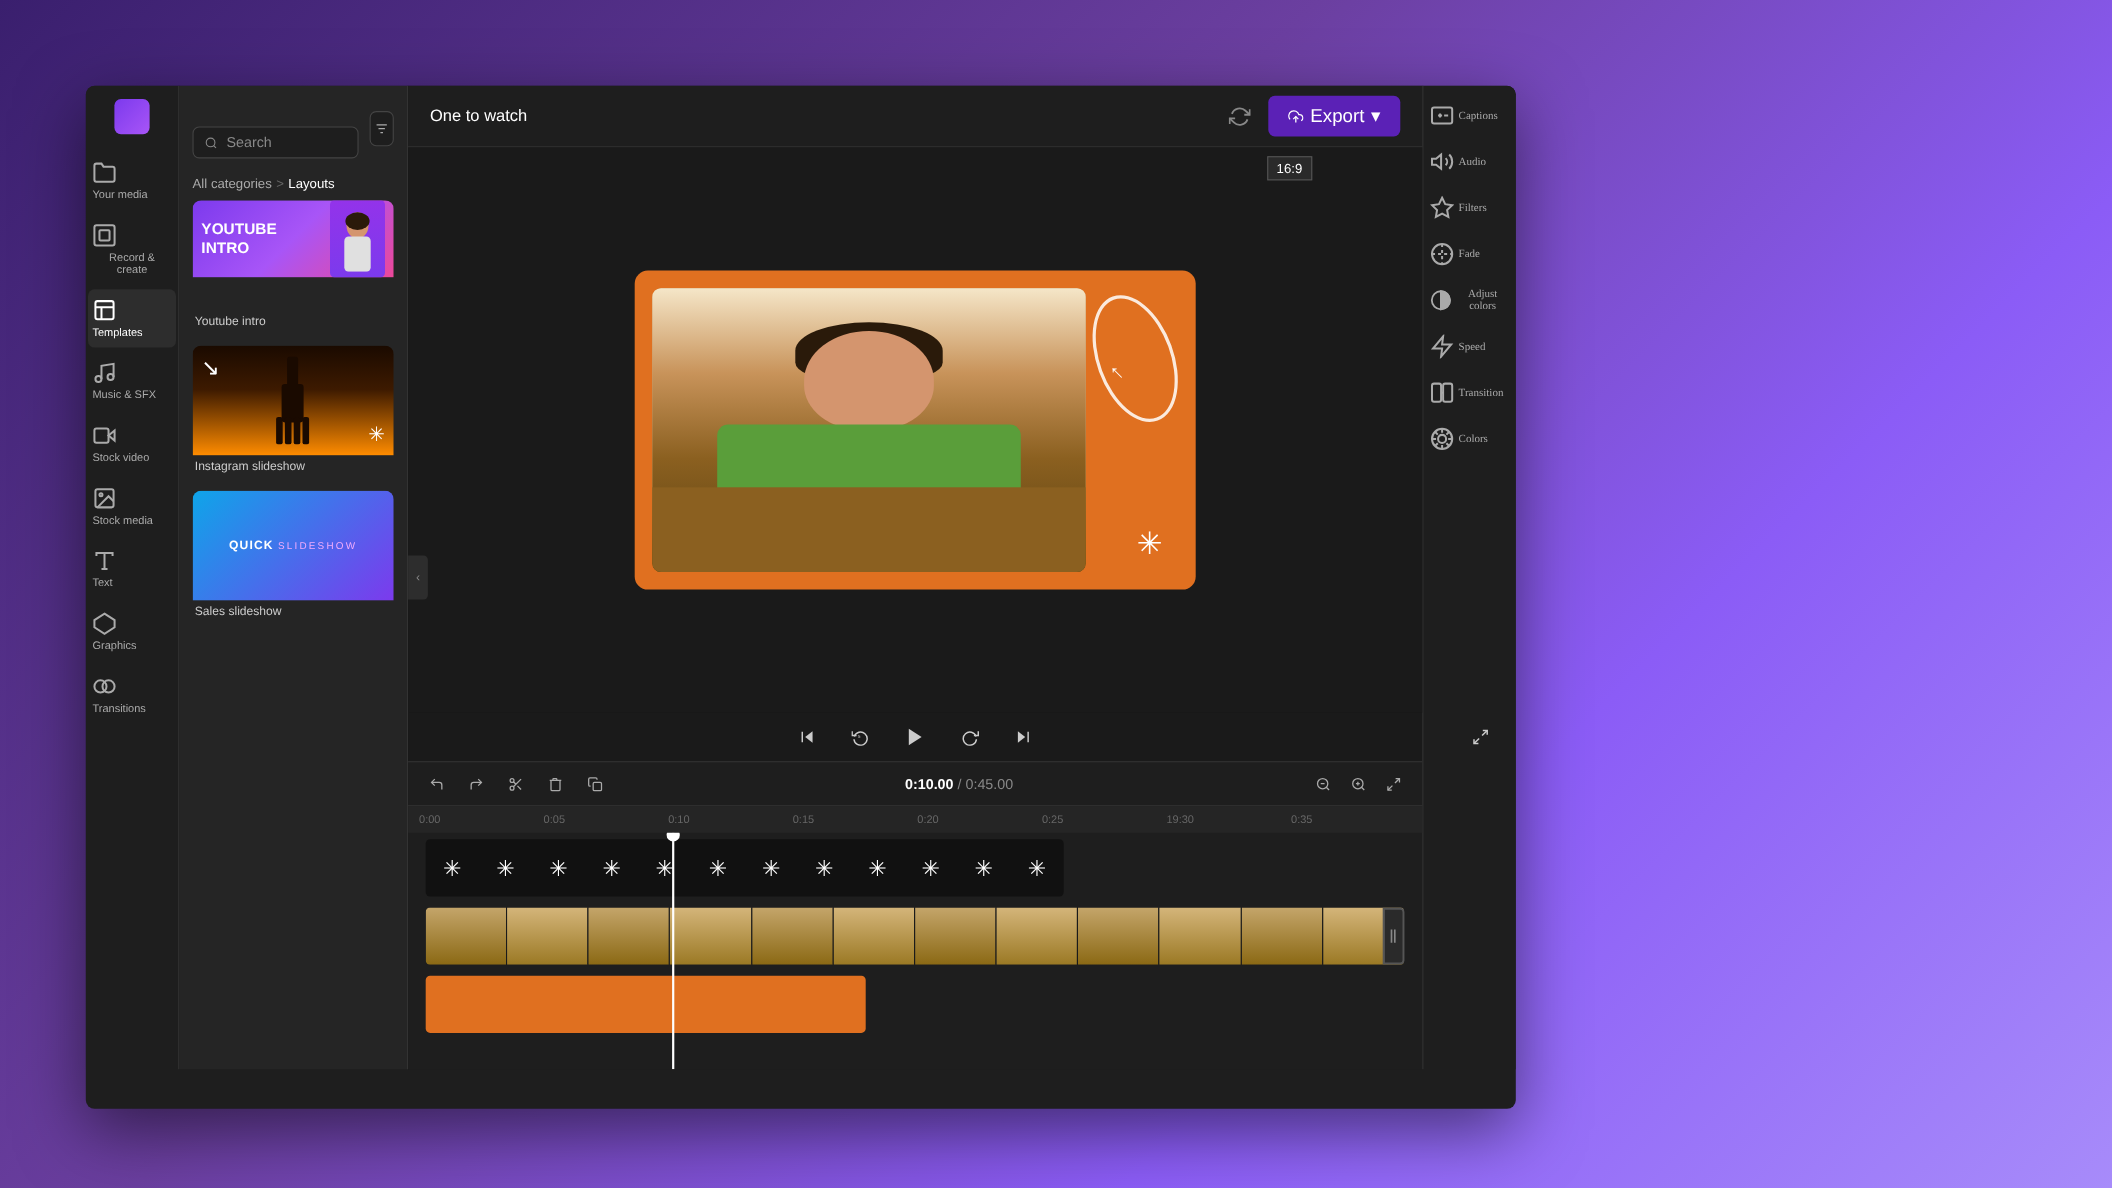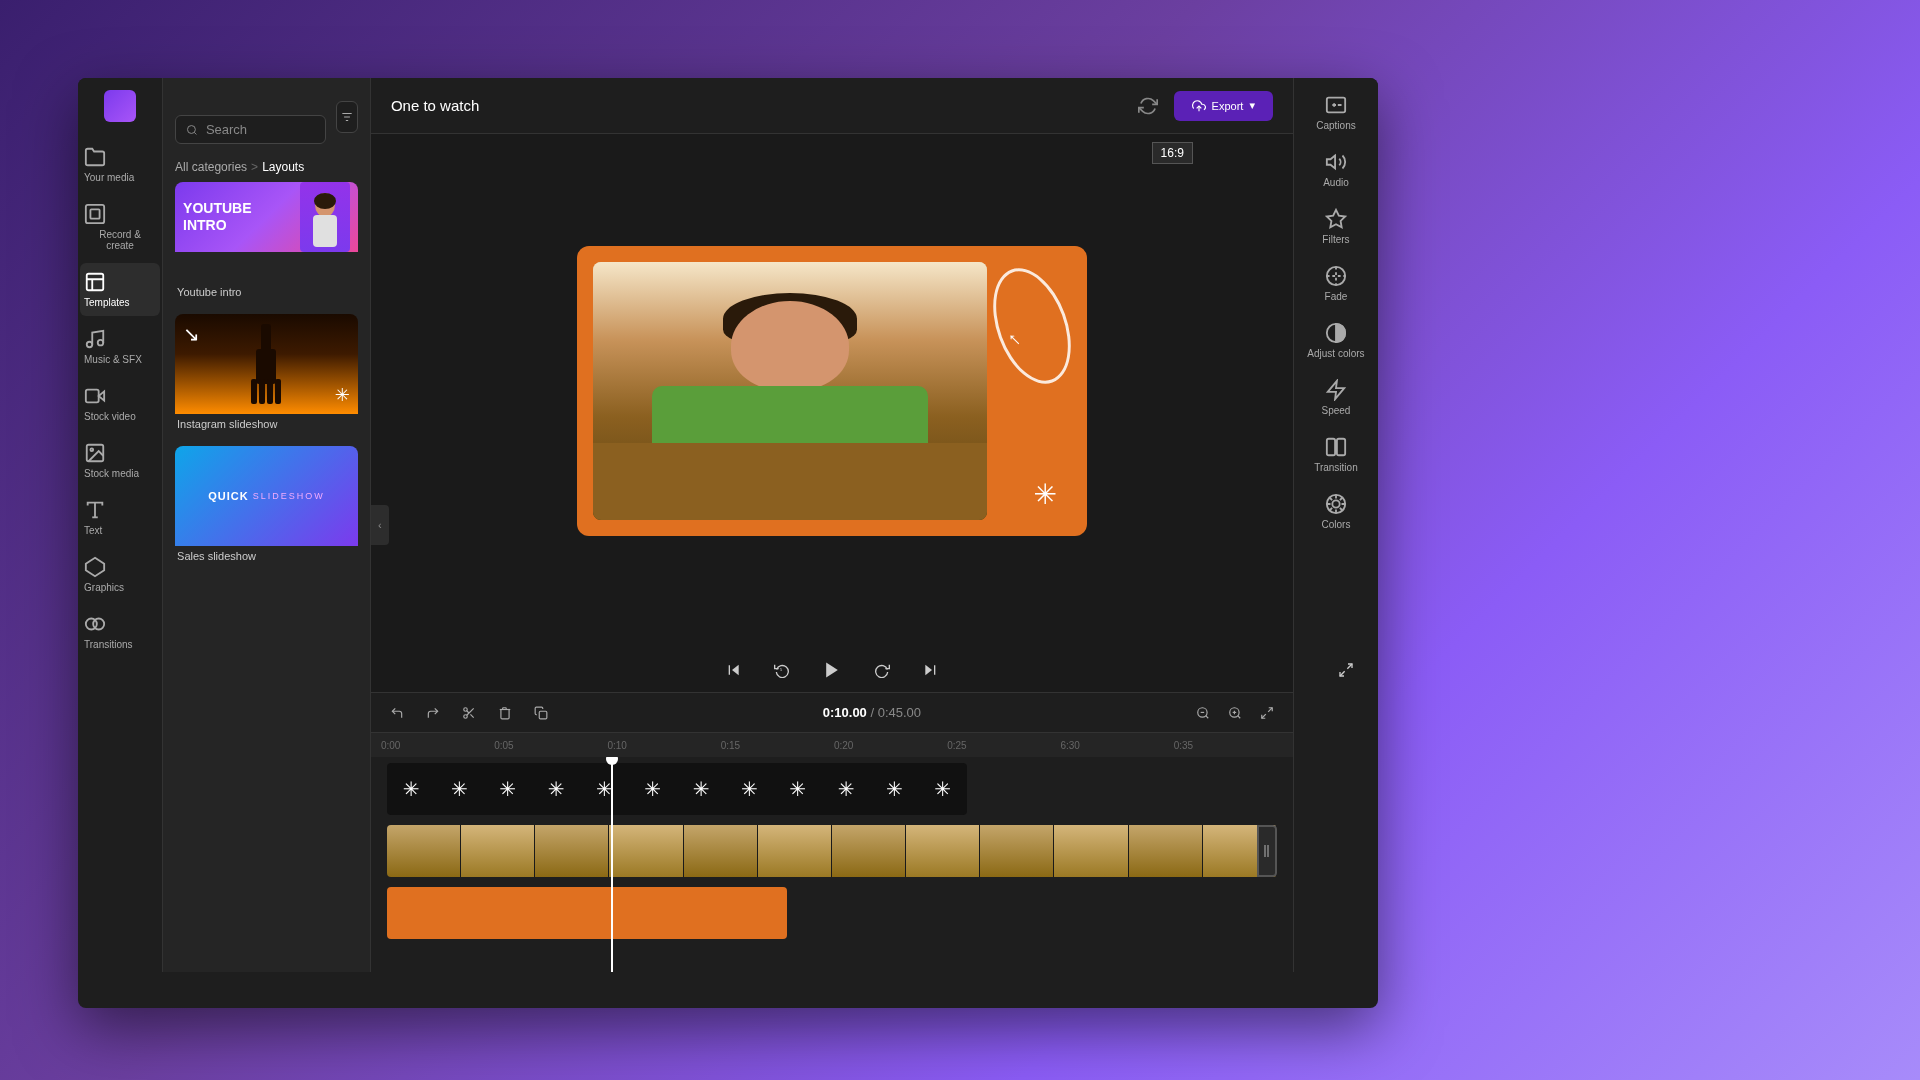--- a/index.html
+++ b/index.html
@@ -291,21 +291,21 @@
       justify-content: center;
       color: #888;
       cursor: pointer;
     }
     .export-btn {
       background: #5b21b6;
       color: #fff;
       border: none;
       border-radius: 6px;
       padding: 8px 18px;
-      font-size: 11px;
+      font-size: 17px;
       font-weight: 500;
       cursor: pointer;
       display: flex;
       align-items: center;
       gap: 6px;
     }
 
     
     .preview-area {
       flex: 1;
@@ -525,28 +525,29 @@
       display: flex;
       flex-direction: column;
       align-items: center;
       padding-top: 8px;
       gap: 4px;
     }
     .right-item {
       width: 80px;
       padding: 8px 4px;
       display: flex;
-      flex-direction: column;
+      flex-direction: row;
       align-items: center;
       gap: 4px;
       border-radius: 6px;
       cursor: pointer;
       color: #aaa;
       font-size: 10px;
       text-align: center;
+      font-family: Liberation Serif, serif;
     }
     .right-item svg { width: 22px; height: 22px; }
 
     
     .person-img {
       width: 100%;
       height: 100%;
       background: linear-gradient(180deg, #f5e6c8 0%, #c8935a 30%, #8b6020 60%, #5a4010 100%);
       position: relative;
     }
@@ -919,21 +920,21 @@
         </div>
 
         <div class="timeline-ruler">
           <div class="ruler-marks">
             <div class="ruler-mark">0:00</div>
             <div class="ruler-mark">0:05</div>
             <div class="ruler-mark">0:10</div>
             <div class="ruler-mark">0:15</div>
             <div class="ruler-mark">0:20</div>
             <div class="ruler-mark">0:25</div>
-            <div class="ruler-mark">6:30</div>
+            <div class="ruler-mark">19:30</div>
             <div class="ruler-mark">0:35</div>
           </div>
         </div>
 
         <div class="timeline-tracks-container">
 
           <div class="playhead"></div>
 
           <div class="tracks-content">
 

